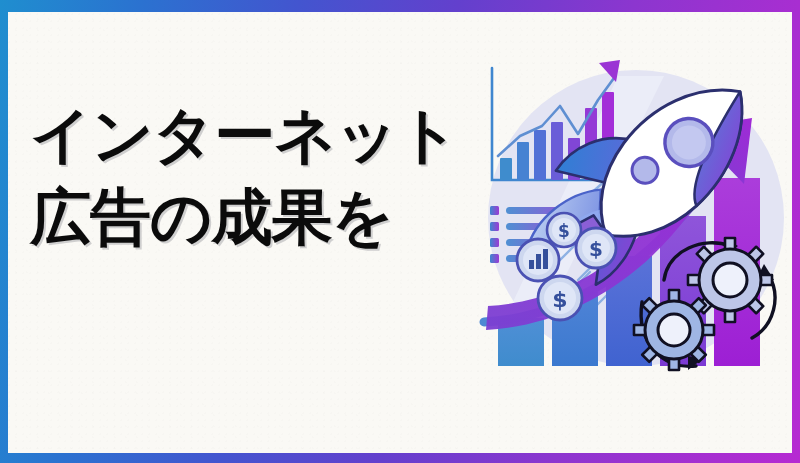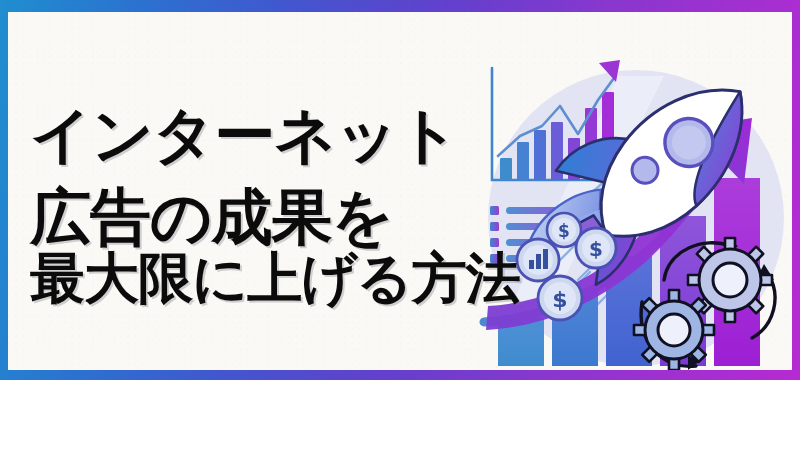--- a/index.html
+++ b/index.html
@@ -1,20 +1,20 @@
 <!DOCTYPE html>
 <html><head>
 <meta charset="utf-8">
 <style>
   html,body{margin:0;padding:0;background:#ffffff;}
   body{font-family:"Liberation Sans","DejaVu Sans",sans-serif;}
 
   #canvas{
     position:relative;
-    width:800px;height:380px;
+    width:800px;height:463px;
     overflow:hidden;
     background:linear-gradient(100deg,#1f8ecf 0%,#2b72d0 16%,#4355cf 34%,#6340cd 52%,#8c36cf 72%,#b62ad2 100%);
   }
 
   
   #page{
     position:absolute;
     left:8px;top:12px;right:8px;bottom:10px;
     background:#faf9f5;
     overflow:hidden;
@@ -62,21 +62,20 @@
 </head>
 <body>
 
 <div id="canvas">
 
   <div id="page">
 
     <div id="headline">
       <span class="hl-line" id="line1">インターネット</span>
       <span class="hl-line" id="line2">広告の成果を</span>
-      <span class="hl-line" id="line3">最大限に上げる方法</span>
     </div>
 
     <div id="art">
       <svg viewBox="0 0 330 365" xmlns="http://www.w3.org/2000/svg">
         <defs>
           <linearGradient id="gBarA" x1="0" y1="1" x2="0" y2="0">
             <stop offset="0" stop-color="#3f8ccd"></stop>
               <stop offset="1" stop-color="#4f8fd6"></stop>
           </linearGradient>
           <linearGradient id="gBarB" x1="0" y1="1" x2="0" y2="0">

